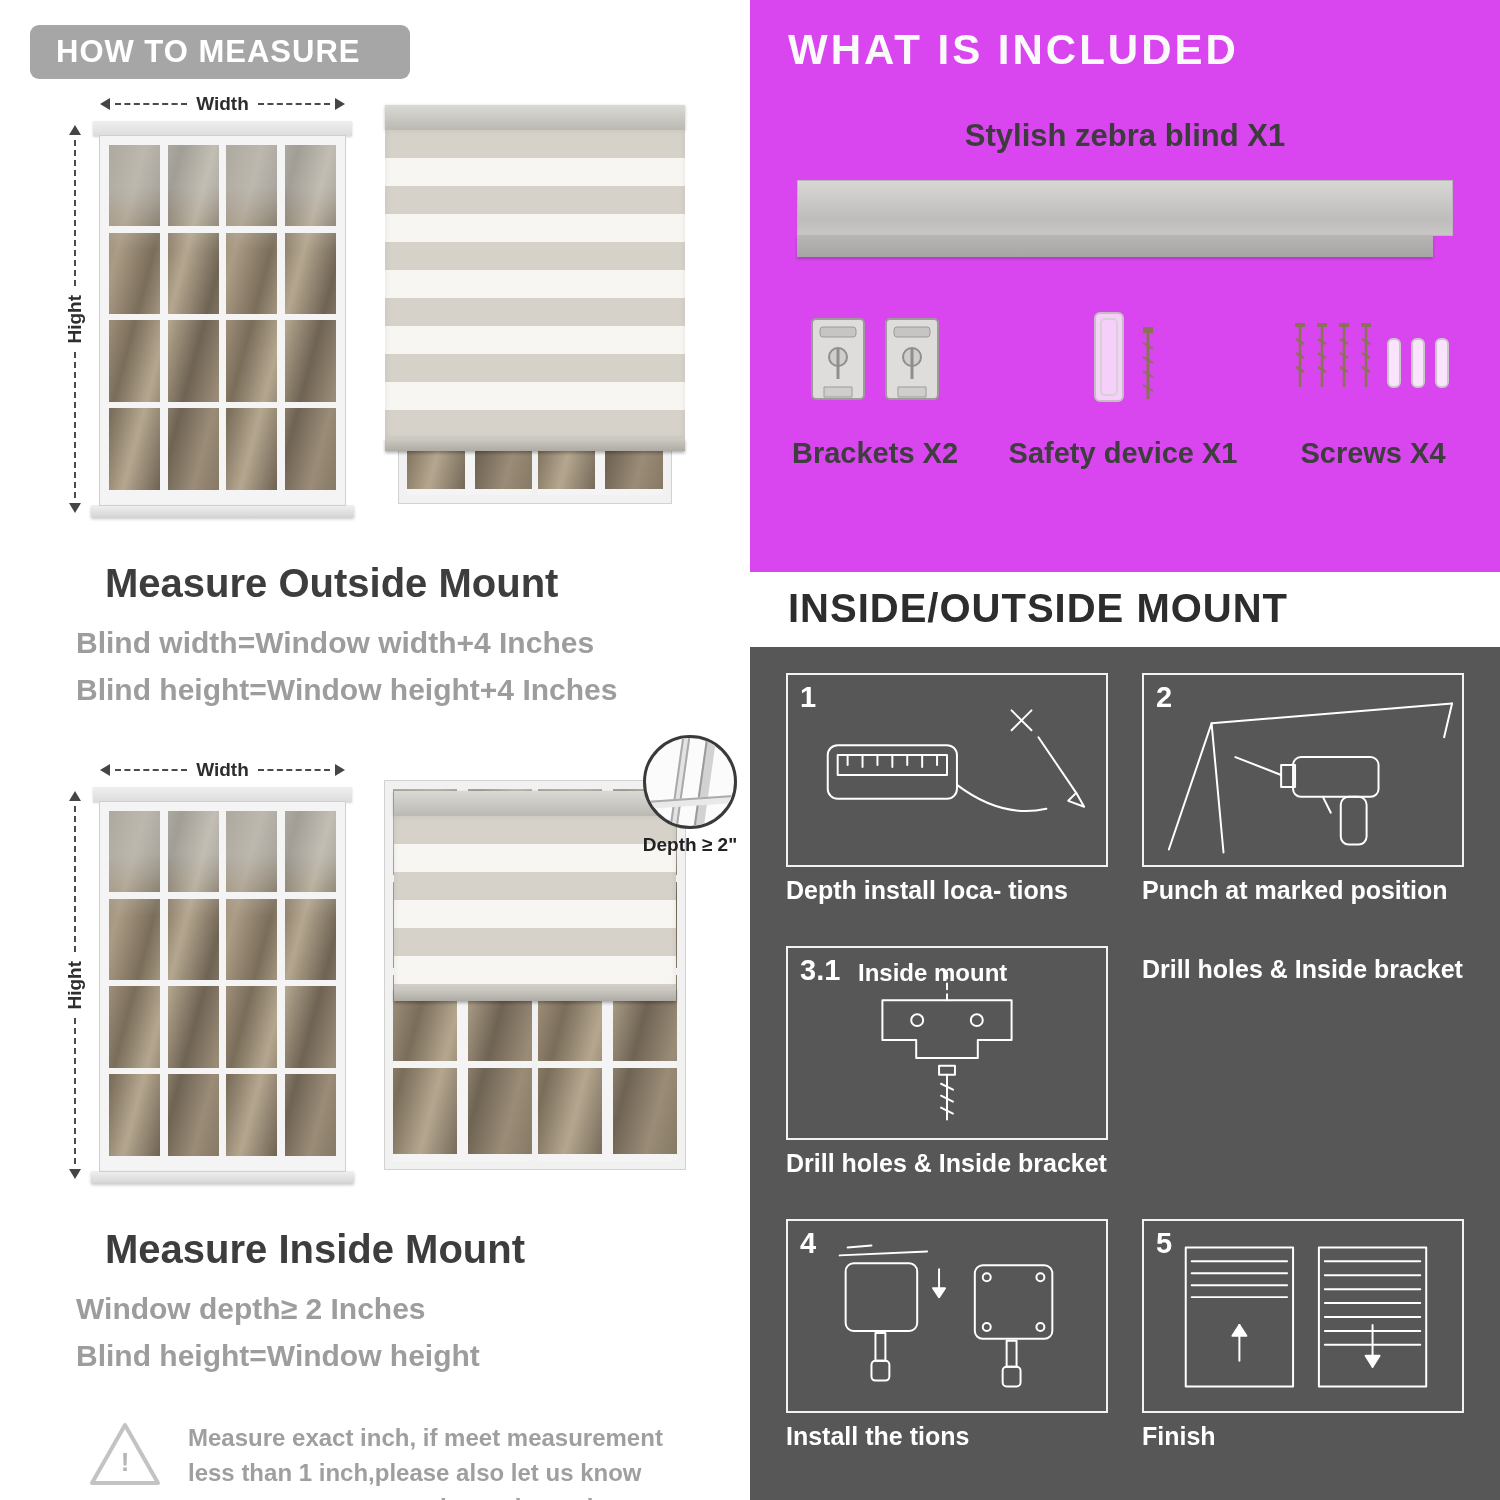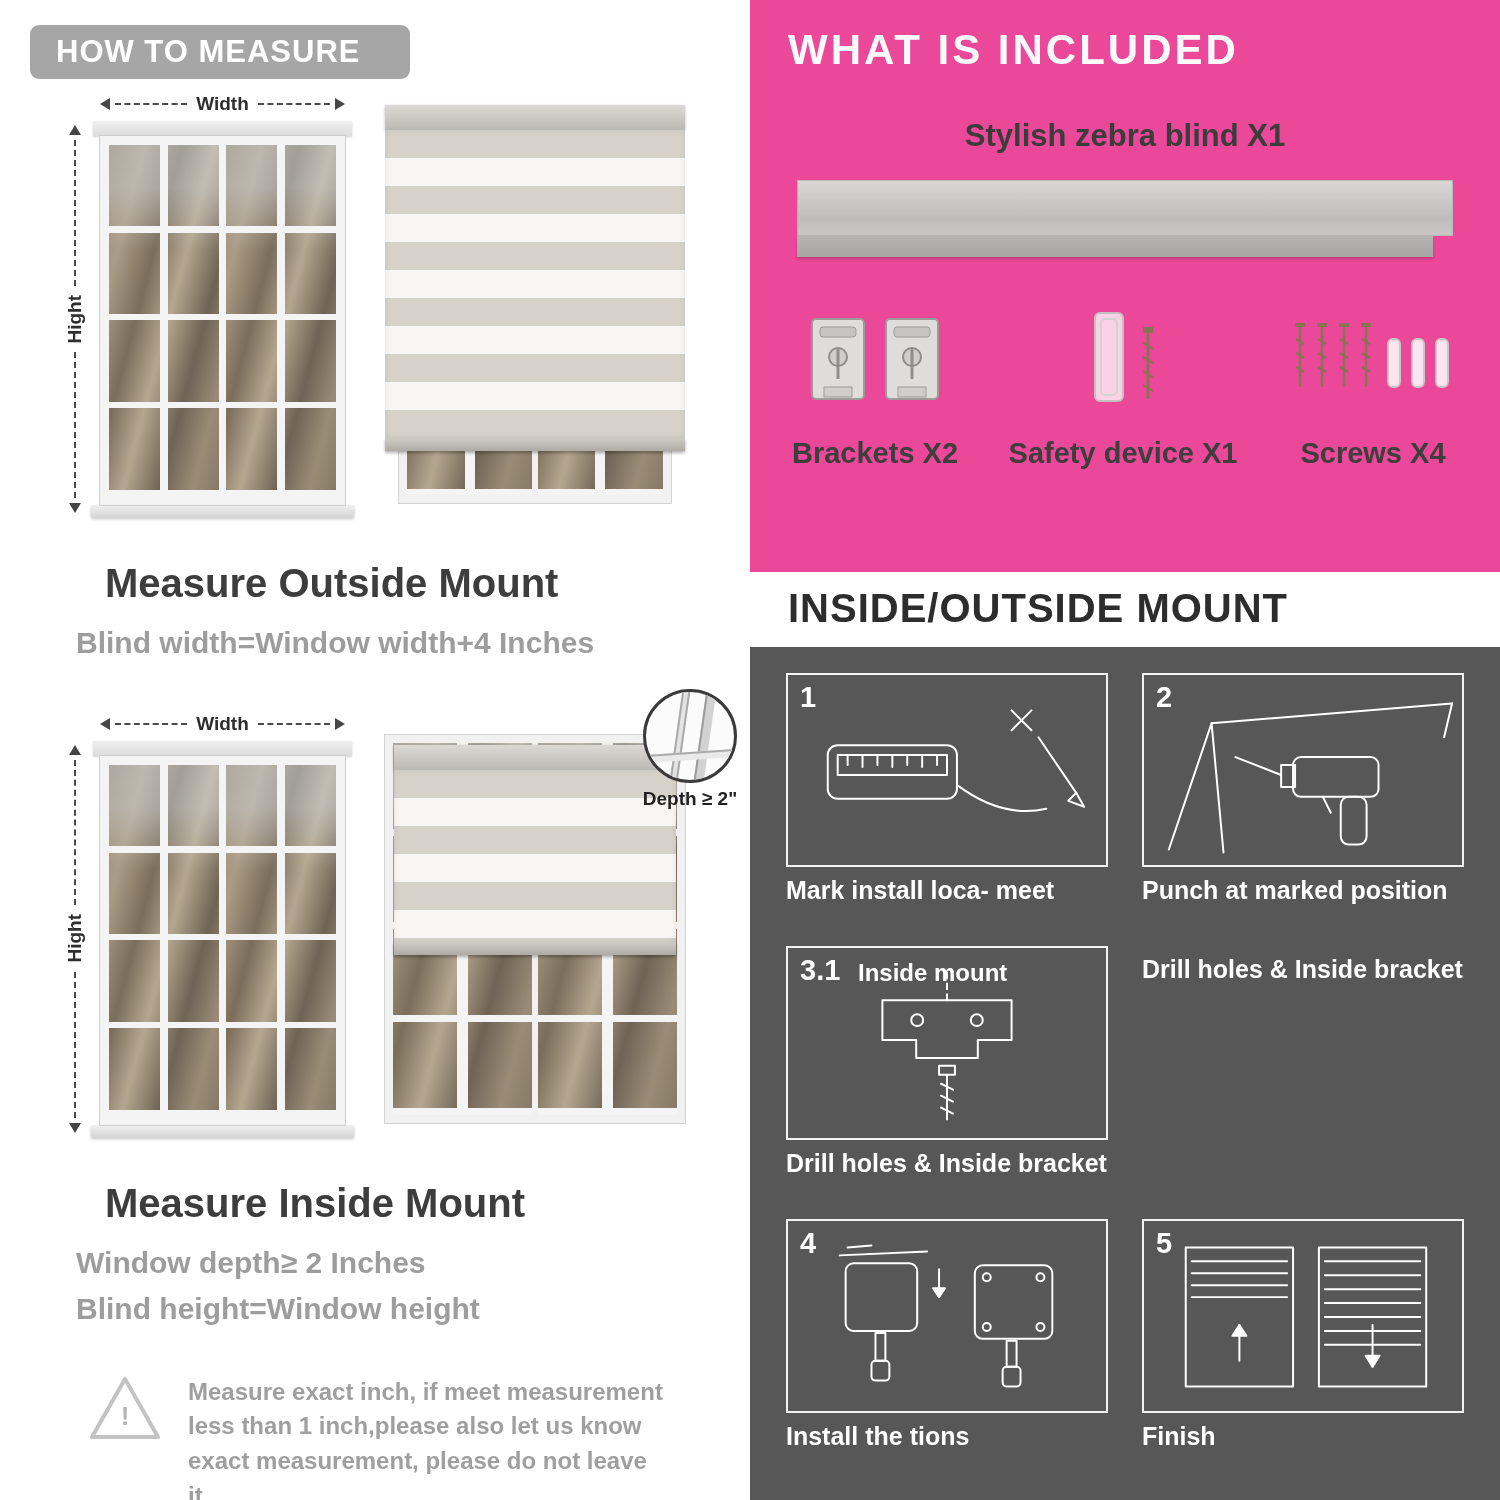--- a/index.html
+++ b/index.html
@@ -87,21 +87,21 @@
   .sec-lines .ln { font-size:30px; font-weight:bold; color:#9d9d9d; line-height:1.55; }
 
   .note { display:flex; margin:42px 0 0 88px; width:580px; gap:26px; align-items:flex-start; }
   .warn-tri { position:relative; width:74px; height:68px; flex:0 0 auto; }
   .warn-tri .bang { position:absolute; left:0; right:0; top:26px; text-align:center;
                     font-size:26px; font-weight:bold; color:#b5b5b5; }
   .note-text { font-size:24px; font-weight:bold; color:#9f9f9f; line-height:1.45; }
 
   
   .right { width:750px; display:flex; flex-direction:column; background:#fff; }
-  .included { background:#ec4899; height:572px; padding:26px 38px 0; }
+  .included { background:#d946ef; height:572px; padding:26px 38px 0; }
   .wii-title { font-size:42px; font-weight:bold; color:#fafafa; letter-spacing:3px; }
   .blind-name { text-align:center; font-size:31px; font-weight:bold; color:#3c3c3c; margin-top:44px; }
   .headrail { margin:26px auto 0; width:656px; }
   .hr-top { height:56px; background:linear-gradient(180deg,#d8d7d5,#bebdbb 70%,#c8c7c5);
             border:1px solid #b8b7b5; }
   .hr-lip { height:21px; width:97%; background:linear-gradient(180deg,#b6b5b3,#a7a6a4);
             box-shadow:0 2px 3px rgba(0,0,0,.2); }
   .items { display:flex; justify-content:space-between; margin-top:44px; padding:0 4px; }
   .item { text-align:center; }
   .item-img { height:104px; display:flex; align-items:flex-end; justify-content:center; gap:10px; }
@@ -161,20 +161,21 @@
           <div class="bi-rail-top"></div>
           <div class="bi-body"></div>
           <div class="bi-rail-bot"></div>
         </div>
       </div>
     </div>
 
     <div class="sec-title">Measure Outside Mount</div>
     <div class="sec-lines">
       <div class="ln">Blind width=Window width+4 Inches</div>
+      <div class="ln">Blind height=Window height+4 Inches</div>
     </div>
 
     <div class="measure-block second">
       <div class="h-meas">
         <span class="ah-l"></span>
         <span class="dash"></span>
         <span class="lab">Width</span>
         <span class="dash"></span>
         <span class="ah-r"></span>
       </div>
@@ -334,21 +335,21 @@
               <line x1="105" y1="80" x2="105" y2="92"></line>
             <line x1="120" y1="80" x2="120" y2="90"></line>
               <line x1="135" y1="80" x2="135" y2="92"></line>
             <line x1="150" y1="80" x2="150" y2="90"></line>
             <path d="M170 110 q 45 34 90 24"></path>
             <path d="M225 35 l 20 20 M245 35 l -20 20"></path>
             <line x1="252" y1="62" x2="290" y2="118"></line>
             <path d="M290 118 l 8 14 l -16 -6 z"></path>
           </svg>
         </div>
-        <div class="step-caption">Mark install loca- meet</div>
+        <div class="step-caption">Depth install loca- tions</div>
       </div>
 
       <div class="step">
         <div class="step-box">
           <span class="step-num">2</span>
           <svg class="step-svg line" viewBox="0 0 320 190">
             <polyline points="25,175 68,48 310,28"></polyline>
             <polyline points="68,48 80,178"></polyline>
             <polyline points="310,28 302,62"></polyline>
             <rect x="150" y="82" width="86" height="40" rx="8"></rect>

